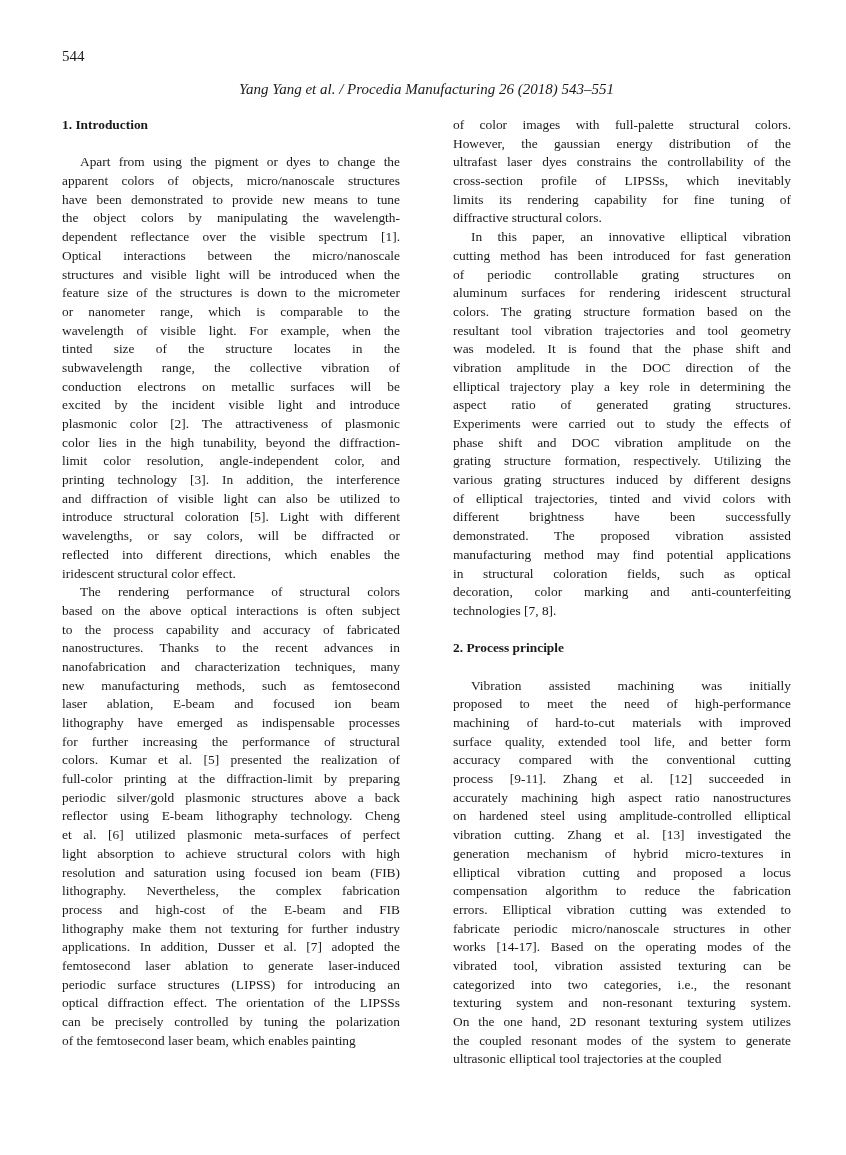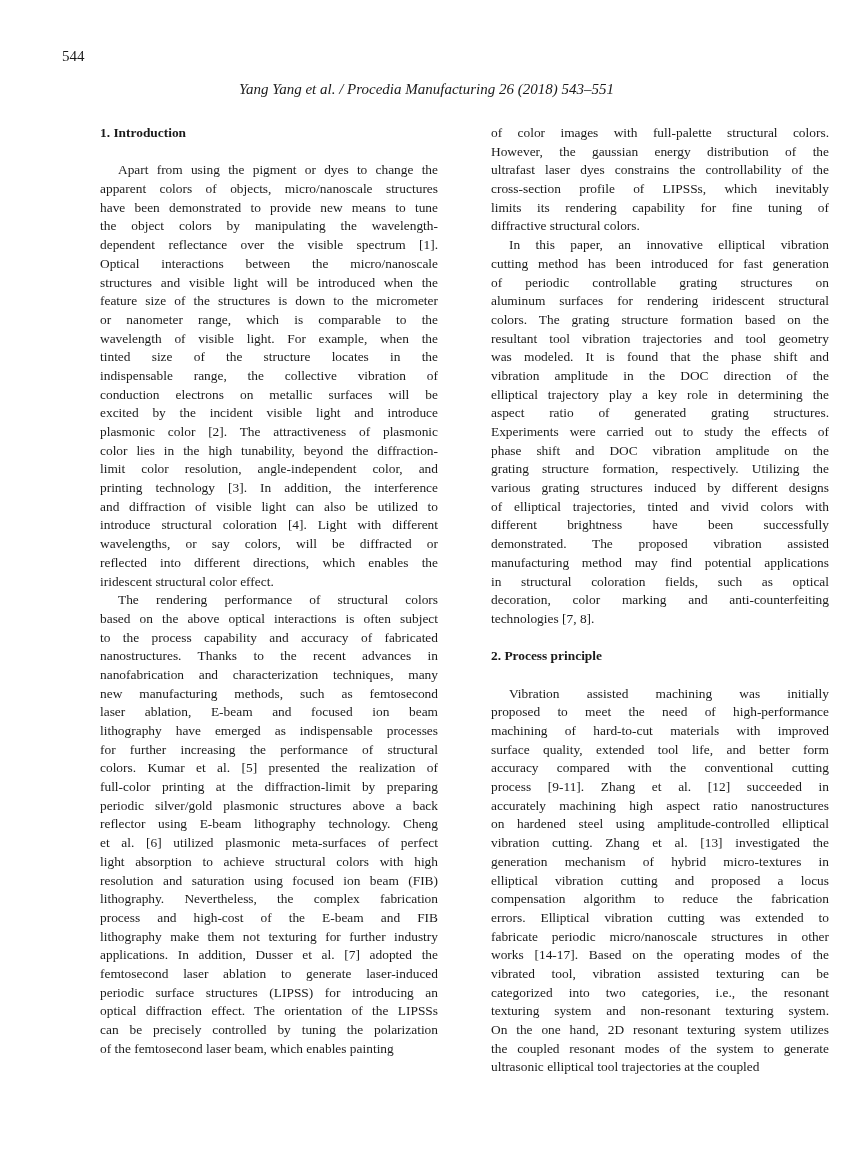--- a/index.html
+++ b/index.html
@@ -2,21 +2,21 @@
 <html><head>
 <meta charset="utf-8">
 <style>
   html, body { margin: 0; padding: 0; background: #ffffff; }
   body { width: 846px; height: 1155px; position: relative; overflow: hidden;
          font-family: "Liberation Serif", "DejaVu Serif", serif; color: #1a1a1a; }
   .running-head { position: absolute; top: 48px; left: 62px; right: 55px; height: 16px;
                   font-size: 15px; }
   .page-num { position: absolute; left: 0; top: 0; }
   .journal-ref { position: absolute; left: 0; right: 0; top: 0; text-align: center; font-style: italic; margin-top: 33px; }
-  .col { position: absolute; top: 124px; width: 338px; margin-left: 38px; }
+  .col { position: absolute; top: 116px; width: 338px; }
   .col-left { left: 62px; }
   .col-right { left: 453px; }
   .heading { font-weight: bold; font-size: 13.4px; height: 18.7px; line-height: 18.7px; }
   .gap { height: 18.7px; }
   .line { font-size: 13.4px; height: 18.7px; line-height: 18.7px; white-space: nowrap;
           text-align: justify; text-align-last: justify; overflow: visible; }
   .line.last { text-align-last: left; }
   .line.indent { padding-left: 18px; }
 </style>
 </head>
@@ -35,29 +35,29 @@
       <div class="line">apparent colors of objects, micro/nanoscale structures</div>
       <div class="line">have been demonstrated to provide new means to tune</div>
       <div class="line">the object colors by manipulating the wavelength-</div>
       <div class="line">dependent reflectance over the visible spectrum [1].</div>
       <div class="line">Optical interactions between the micro/nanoscale</div>
       <div class="line">structures and visible light will be introduced when the</div>
       <div class="line">feature size of the structures is down to the micrometer</div>
       <div class="line">or nanometer range, which is comparable to the</div>
       <div class="line">wavelength of visible light. For example, when the</div>
       <div class="line">tinted size of the structure locates in the</div>
-      <div class="line">indispensable range, the collective vibration of</div>
+      <div class="line">subwavelength range, the collective vibration of</div>
       <div class="line">conduction electrons on metallic surfaces will be</div>
       <div class="line">excited by the incident visible light and introduce</div>
       <div class="line">plasmonic color [2]. The attractiveness of plasmonic</div>
       <div class="line">color lies in the high tunability, beyond the diffraction-</div>
       <div class="line">limit color resolution, angle-independent color, and</div>
       <div class="line">printing technology [3]. In addition, the interference</div>
       <div class="line">and diffraction of visible light can also be utilized to</div>
-      <div class="line">introduce structural coloration [4]. Light with different</div>
+      <div class="line">introduce structural coloration [5]. Light with different</div>
       <div class="line">wavelengths, or say colors, will be diffracted or</div>
       <div class="line">reflected into different directions, which enables the</div>
       <div class="line last">iridescent structural color effect.</div>
     </div>
   <div>
       <div class="line indent">The rendering performance of structural colors</div>
       <div class="line">based on the above optical interactions is often subject</div>
       <div class="line">to the process capability and accuracy of fabricated</div>
       <div class="line">nanostructures. Thanks to the recent advances in</div>
       <div class="line">nanofabrication and characterization techniques, many</div>

